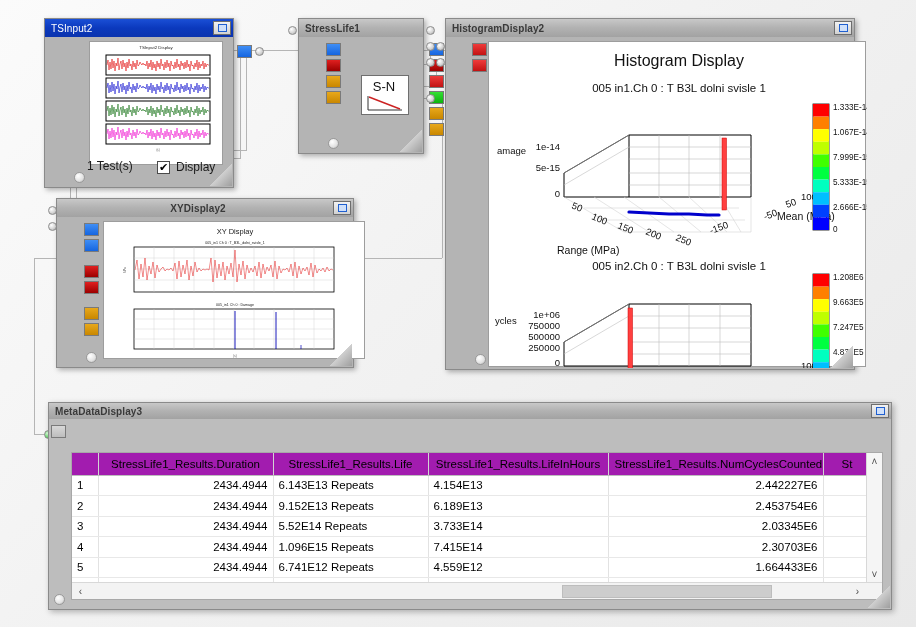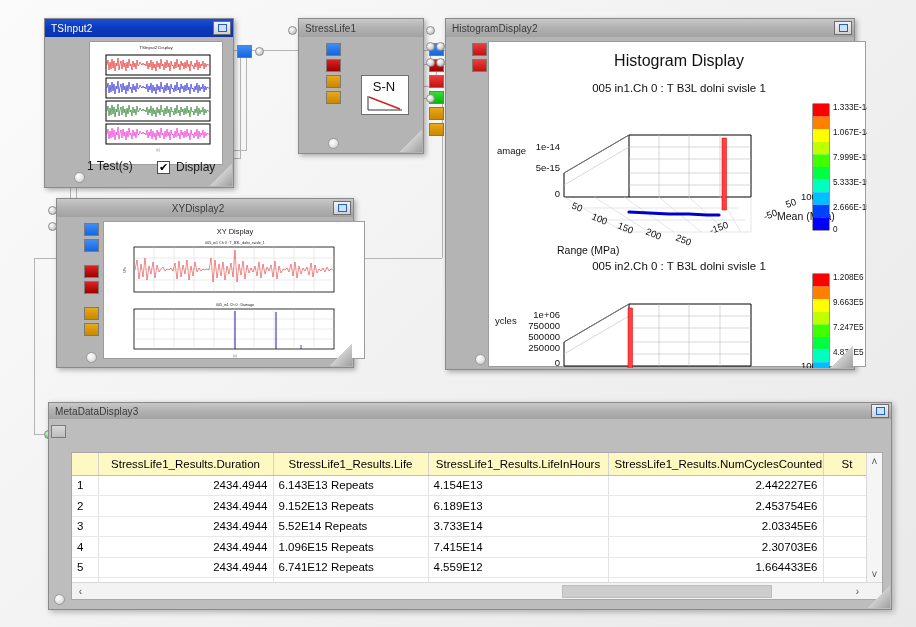--- a/index.html
+++ b/index.html
@@ -13,21 +13,21 @@
 
   
   .win { position:absolute; background:#b4b4b4;
          border:1px solid #8a8a8a;
          box-shadow:2px 2px 5px rgba(0,0,0,.30); }
   .titlebar { height:18px; display:flex; align-items:center;
               padding:0 2px 0 6px; color:#fff; font-size:10px;
               letter-spacing:.1px; white-space:nowrap; }
   .titlebar.active { background:linear-gradient(180deg,#1a4fd6 0%,#0b39bd 50%,#0a33ae 100%); }
   .titlebar.inactive { background:linear-gradient(180deg,#c8c8c8 0%,#b2b2b2 48%,#a2a2a2 100%);
-                       color:#3a3a3a; }
+                       color:#3a3a3a;font-weight:bold; }
   .tb-title { flex:1; overflow:hidden; text-overflow:clip; }
   .tb-btn { width:18px; height:14px; border:1px solid #6e6e6e;
             background:linear-gradient(180deg,#f2f2f2,#d2d2d2);
             display:flex; align-items:center; justify-content:center; }
   .tb-btn i { display:block; width:9px; height:8px; border:1.5px solid #1f5fd0;
               background:#cfe0fa; }
   .win-body { position:absolute; left:0; right:0; top:18px; bottom:0;margin-left:24px; }
   
   .grip { position:absolute; right:1px; bottom:1px; width:22px; height:22px;
           background:linear-gradient(135deg,rgba(255,255,255,0) 48%,#cfcfcf 50%,#9e9e9e 100%); }
@@ -61,21 +61,21 @@
          background:linear-gradient(180deg,#fbfbfb 0%,#ececec 48%,#dcdcdc 52%,#d2d2d2 100%);
          font-size:12px; font-family:"Liberation Sans",sans-serif; color:#111;
          display:flex; align-items:center; justify-content:center; cursor:default; }
   .chk-wrap { display:flex; align-items:center; gap:6px; margin-left:8px; font-size:12px; color:#111; }
   .chk { width:13px; height:13px; border:1px solid #4a4a4a; background:#fff;
          display:flex; align-items:center; justify-content:center;
          font-size:11px; line-height:1; color:#000; }
 
   table.grid { border-collapse:collapse; width:100%; font-size:11.5px; color:#000;
                table-layout:fixed; background:#fff; }
-  table.grid th { font-weight:normal; background:#fef9c3; border-right:1px solid #d3d3d3;
+  table.grid th { font-weight:normal; background:#a21caf; border-right:1px solid #d3d3d3;
                   border-bottom:1px solid #bdbdbd; height:22px; padding:0 6px; }
   table.grid td { border-right:1px solid #e2e2e2; border-bottom:1px solid #e8e8e8;
                   height:20.5px; padding:0 5px; white-space:nowrap; overflow:hidden; }
   .td-num { text-align:right; }
   .td-left { text-align:left; }
   .rowhdr { text-align:left; padding-left:6px; border-right:1px solid #d3d3d3; background:#fff; }
 
   .vscroll { position:absolute; right:0; top:0; bottom:0; width:16px;
              background:#f5f5f5; border-left:1px solid #d8d8d8;
              display:flex; flex-direction:column; justify-content:space-between; align-items:center; }

